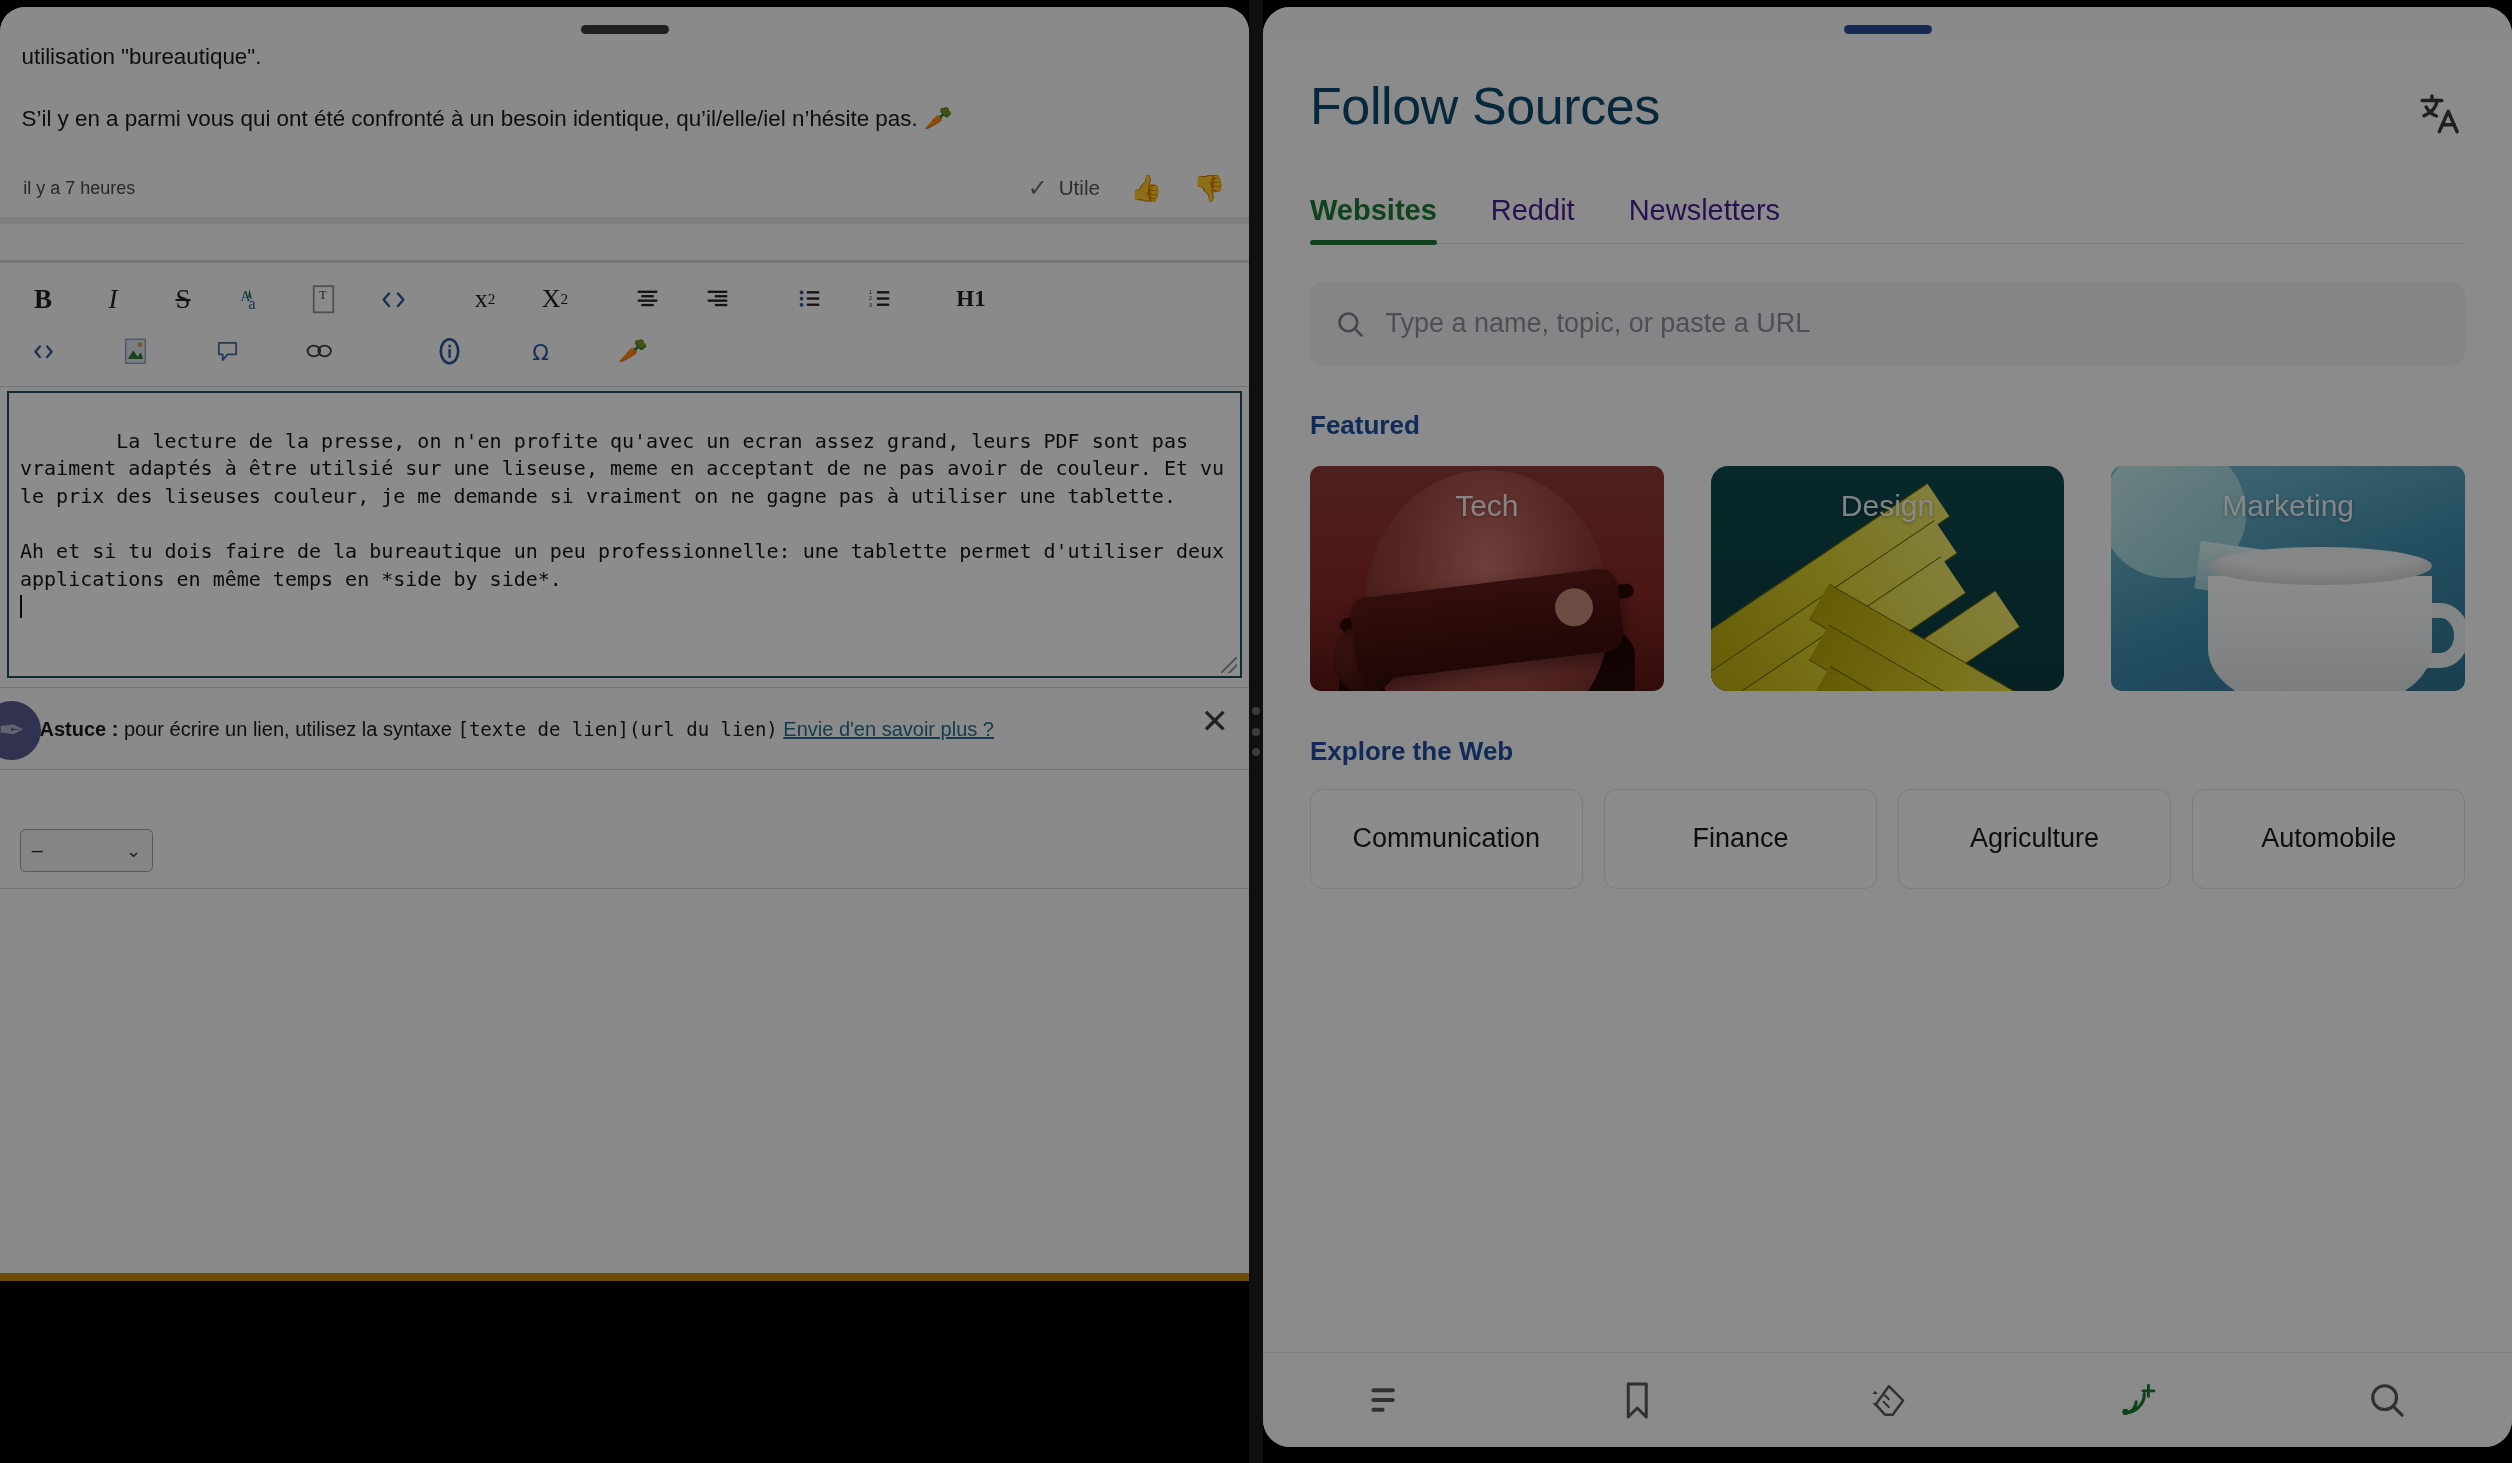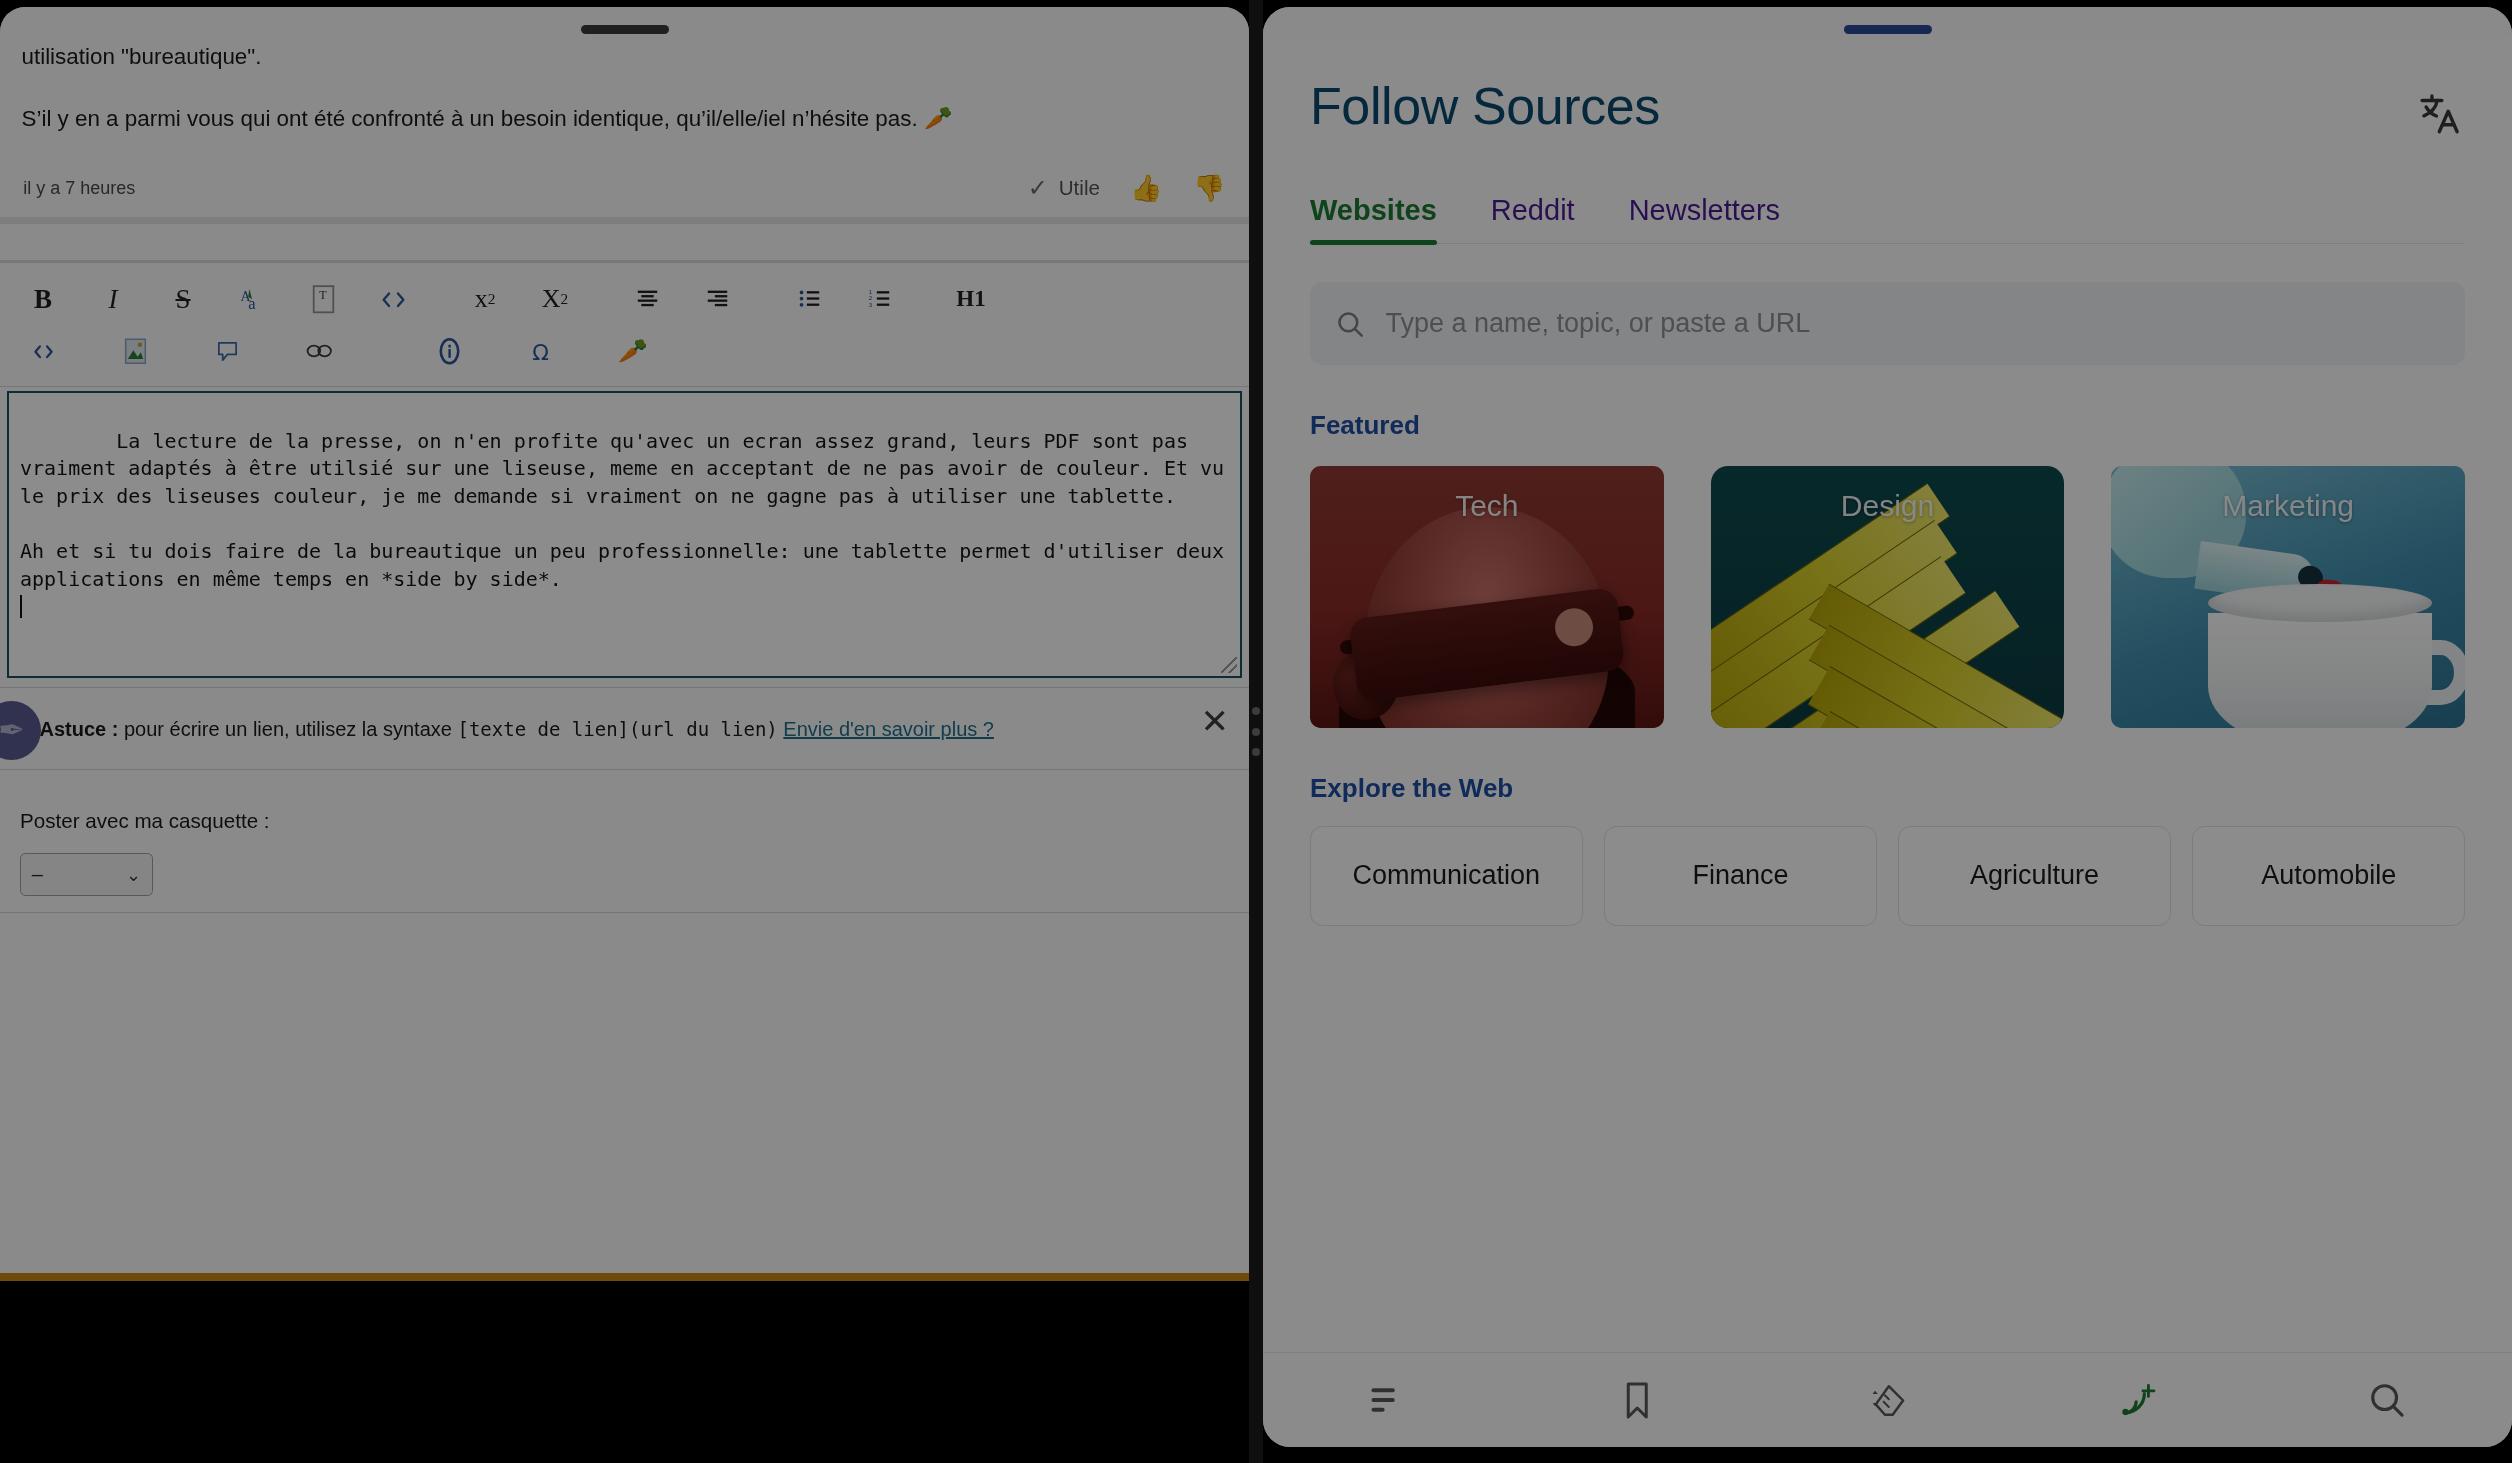--- a/index.html
+++ b/index.html
@@ -349,21 +349,21 @@
     color: #1e4fa3;
   }
 
   .cards {
     display: flex;
     gap: 47px;
     margin-top: 25px;
   }
   .card {
     width: 357px;
-    height: 262px;
+    height: 225px;
     border-radius: 10.8px;
     position: relative;
     overflow: hidden;
     cursor: pointer;
   }
   .card-label {
     position: absolute;
     top: 23px; left: 0; right: 0;
     text-align: center;
     font-size: 30px;
@@ -715,21 +715,20 @@
 
     <div class="tip-bar">
       <div class="tip-avatar">✒</div>
       <div class="tip-text">
         <b>Astuce :</b><span> pour écrire un lien, utilisez la syntaxe </span><span class="tip-code">[texte de lien](url du lien)</span> <a href="#">Envie d'en savoir plus ?</a>
       </div>
       <div class="tip-close">✕</div>
     </div>
 
     <div class="form-bottom">
-      <div class="form-label">Poster avec ma casquette :</div>
       <div class="form-select">
         <span>–</span>
         <span class="sel-chevron">⌄</span>
       </div>
     </div>
 
     <div class="left-tail"></div>
     <div class="left-bottom-bar"></div>
   </div>
 

